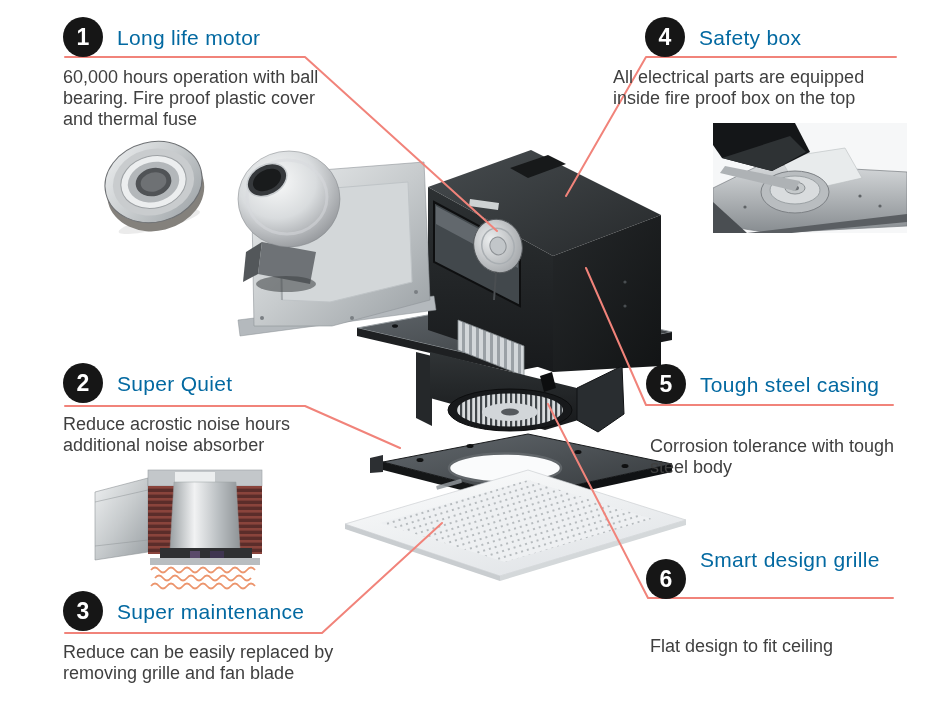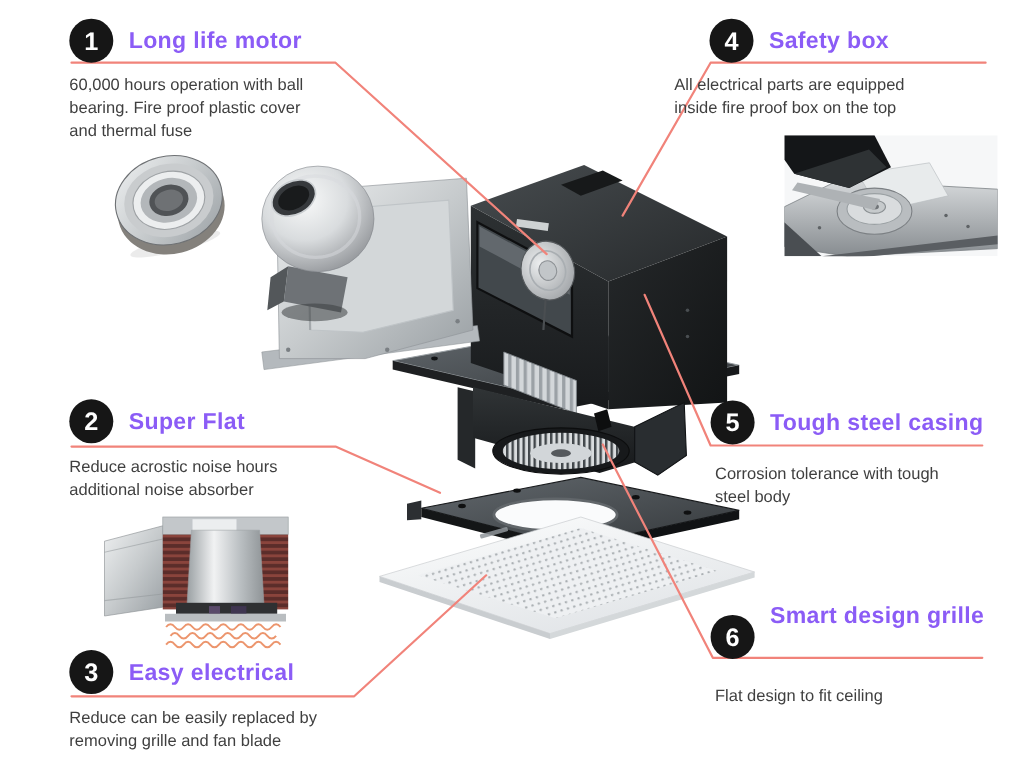--- a/index.html
+++ b/index.html
@@ -8,25 +8,25 @@
     font-family:"Liberation Sans", sans-serif;overflow:hidden;
   }
   svg.scene{position:absolute;left:0;top:0;}
   .callout{position:absolute;left:0;top:0;width:0;height:0;}
   .badge{
     position:absolute;width:40px;height:40px;border-radius:50%;
     background:#161616;color:#ffffff;font-weight:bold;font-size:23px;
     display:flex;align-items:center;justify-content:center;
   }
   .title{
-    position:absolute;color:#8b5cf6;font-weight:bold;font-size:21px;
+    position:absolute;color:#0369a1;font-weight:normal;font-size:21px;
     letter-spacing:.3px;white-space:nowrap;
   }
   .desc{
-    position:absolute;color:#3f3f3f;font-size:15px;line-height:21px;
+    position:absolute;color:#3f3f3f;font-size:18px;line-height:21px;
     white-space:pre-line;
   }
 </style>
 </head>
 <body>
 
 <svg class="scene" width="936" height="702" viewBox="0 0 936 702">
   <defs>
     <linearGradient id="silverSheet" x1="0" y1="0" x2="1" y2="1">
       <stop offset="0" stop-color="#eef0f1"></stop>
@@ -249,43 +249,43 @@
 <div class="callout">
   <div class="badge" style="left:63px;top:17px">1</div>
   <div class="title" style="left:117px;top:26px">Long life motor</div>
   <div class="desc" style="left:63px;top:67px;width:265px">60,000 hours operation with ball
 bearing. Fire proof plastic cover
 and thermal fuse</div>
 </div>
 
 <div class="callout">
   <div class="badge" style="left:63px;top:363px">2</div>
-  <div class="title" style="left:117px;top:372px">Super Flat</div>
+  <div class="title" style="left:117px;top:372px">Super Quiet</div>
   <div class="desc" style="left:63px;top:414px;width:265px">Reduce acrostic noise hours
 additional noise absorber</div>
 </div>
 
 <div class="callout">
   <div class="badge" style="left:63px;top:591px">3</div>
-  <div class="title" style="left:117px;top:600px">Easy electrical</div>
+  <div class="title" style="left:117px;top:600px">Super maintenance</div>
   <div class="desc" style="left:63px;top:642px;width:280px">Reduce can be easily replaced by
 removing grille and fan blade</div>
 </div>
 
 <div class="callout">
   <div class="badge" style="left:645px;top:17px">4</div>
   <div class="title" style="left:699px;top:26px">Safety box</div>
   <div class="desc" style="left:613px;top:67px;width:270px">All electrical parts are equipped
 inside fire proof box on the top</div>
 </div>
 
 <div class="callout">
   <div class="badge" style="left:646px;top:364px">5</div>
   <div class="title" style="left:700px;top:373px">Tough steel casing</div>
-  <div class="desc" style="left:650px;top:420px;width:270px">Corrosion tolerance with tough
+  <div class="desc" style="left:650px;top:436px;width:270px">Corrosion tolerance with tough
 steel body</div>
 </div>
 
 <div class="callout">
   <div class="badge" style="left:646px;top:559px">6</div>
   <div class="title" style="left:700px;top:548px">Smart design grille</div>
-  <div class="desc" style="left:650px;top:622px;width:270px">Flat design to fit ceiling</div>
+  <div class="desc" style="left:650px;top:636px;width:270px">Flat design to fit ceiling</div>
 </div>
 
 </body></html>

